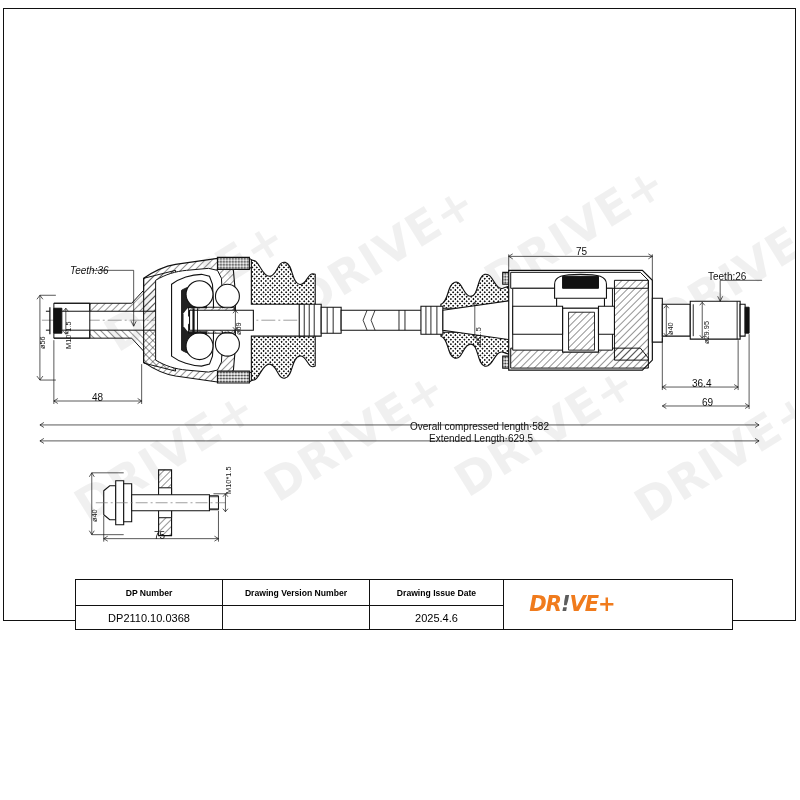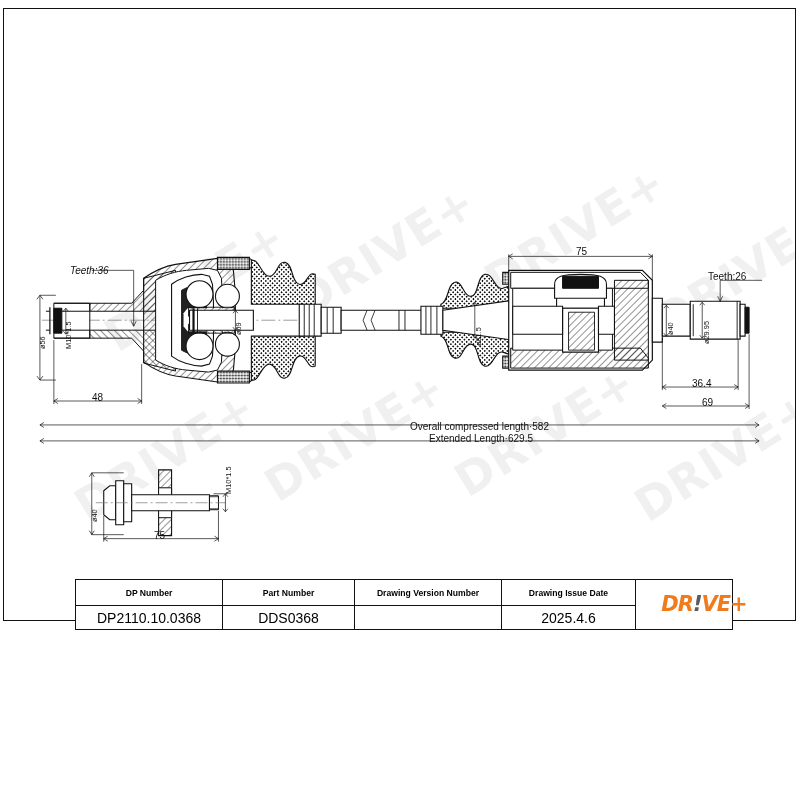--- a/index.html
+++ b/index.html
@@ -17,21 +17,21 @@
   .lblV{position:absolute;font-size:7.4px;color:#111;white-space:nowrap;z-index:3;
         transform-origin:0 0;transform:rotate(-90deg);
         font-family:"Liberation Sans", sans-serif;}
   #tbl{position:absolute;left:71px;top:570px;width:658px;height:51px;z-index:4;
        border:1.2px solid #111;box-sizing:border-box;display:flex;background:#fff;}
   .col{border-right:1.2px solid #111;box-sizing:border-box;display:flex;
        flex-direction:column;}
   .col:last-child{border-right:none;}
   .ch{flex:0 0 25px;display:flex;align-items:center;justify-content:center;
       font-size:8.6px;font-weight:bold;border-bottom:1.2px solid #111;}
-  .cv{flex:1;display:flex;align-items:center;justify-content:center;font-size:14px;}
+  .cv{flex:1;display:flex;align-items:center;justify-content:center;font-size:11px;}
   .logocell{flex:0 0 136px;display:flex;align-items:center;justify-content:center;}
   #logo{font-family:"DejaVu Sans", sans-serif;font-weight:bold;font-size:21px;
         color:#F07B1D;font-style:italic;letter-spacing:-1px;line-height:1;}
   #logo .bang{color:#5C5C5C;}
 </style>
 </head>
 <body>
 
 <div id="sheet">
 
@@ -327,24 +327,20 @@
   <span class="lbl" style="left:385px;top:424px;margin-left:40px;">Extended  Length·629.5</span>
   <span class="lblV" style="left:86px;top:513px;">ø40</span>
   <span class="lblV" style="left:220px;top:485px;">M10*1.5</span>
   <span class="lbl" style="left:150px;top:521px;">75</span>
 
   <div id="tbl">
     <div class="col" style="flex:0 0 147px;">
       <div class="ch">DP Number</div>
       <div class="cv">DP2110.10.0368</div>
     </div>
-    <div class="col" style="flex:0 0 132px;">
-      <div class="ch">Part Number</div>
-      <div class="cv">DDS0368</div>
-    </div>
     <div class="col" style="flex:0 0 147px;">
       <div class="ch">Drawing Version Number</div>
     </div>
     <div class="col" style="flex:0 0 134px;">
       <div class="ch">Drawing Issue Date</div>
       <div class="cv">2025.4.6</div>
     </div>
     <div class="col logocell">
       <div id="logo"><span>DR</span><span class="bang">!</span><span>VE+</span></div>
     </div>

